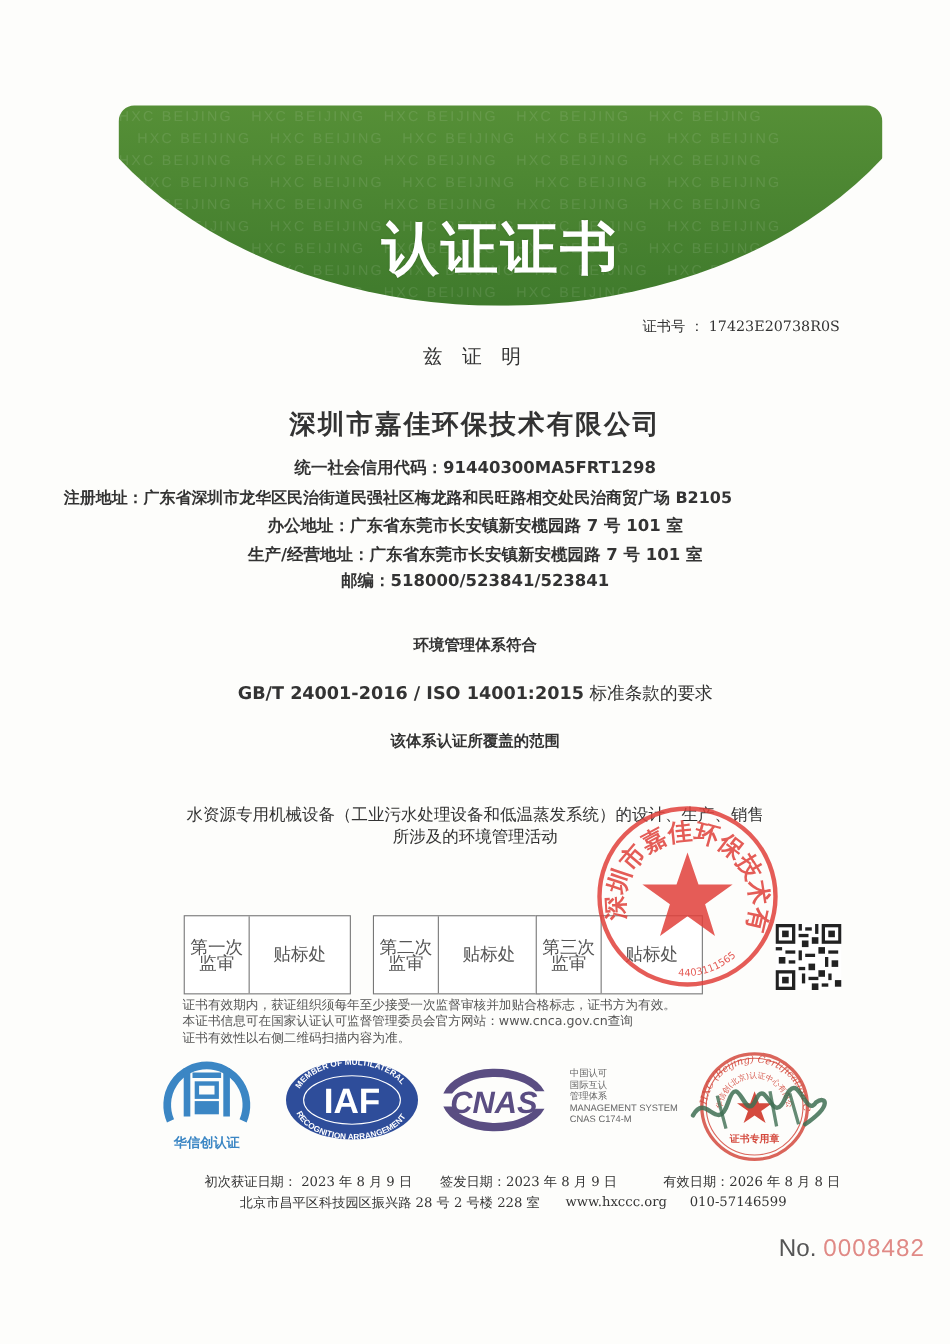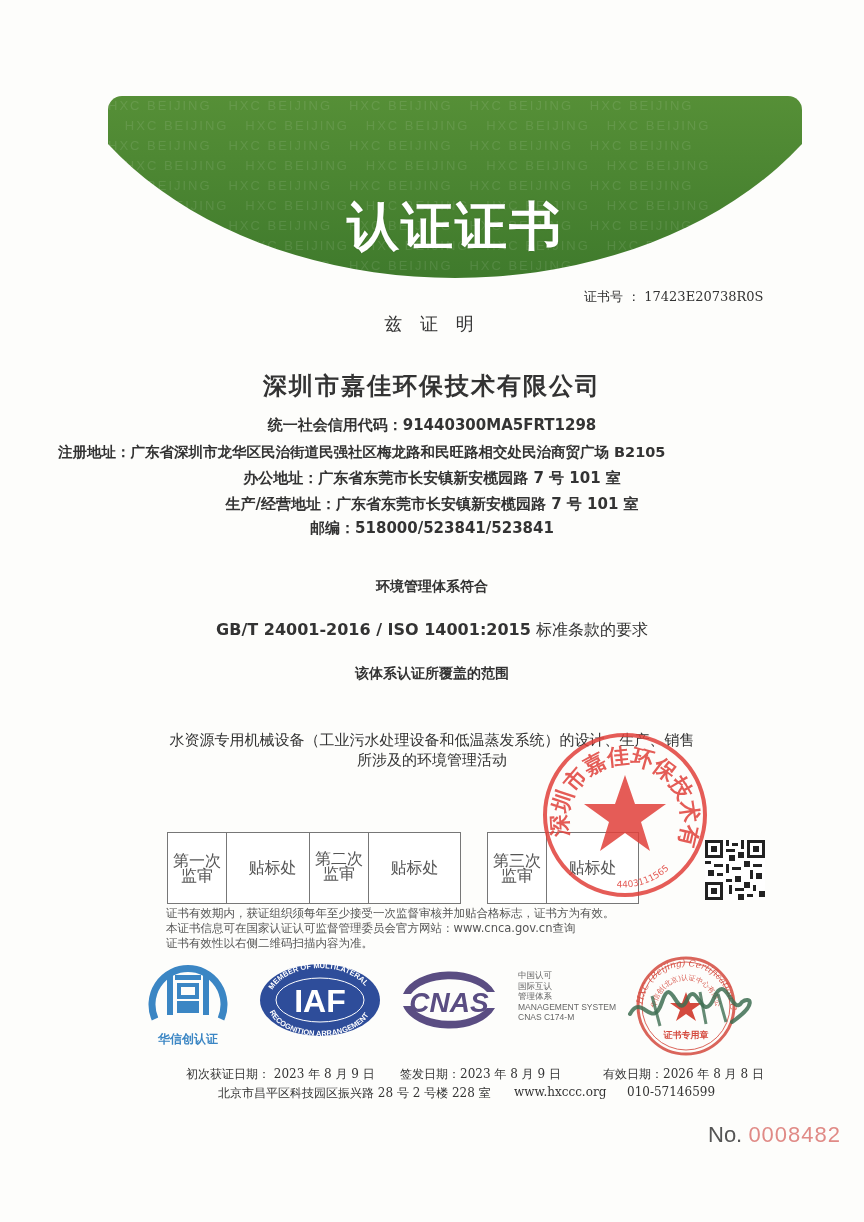--- a/index.html
+++ b/index.html
@@ -80,21 +80,21 @@
 <div class="center std" style="top:665px; font-size:14px; font-weight:bold;">该体系认证所覆盖的范围</div>
 <div class="center std" style="top:731px; font-size:15px;">水资源专用机械设备（工业污水处理设备和低温蒸发系统）的设计、生产、销售</div>
 <div class="center std" style="top:751px; font-size:15px;">所涉及的环境管理活动</div>
 
 <div class="boxes">
   <div class="box" style="left:0; width:150px;">
     <div class="c1">第一次
 监审</div>
     <div class="c2">贴标处</div>
   </div>
-  <div class="box" style="left:142px; width:150px;font-family:Liberation Mono, monospace;">
+  <div class="box" style="left:172px; width:150px;">
     <div class="c1">第二次
 监审</div>
     <div class="c2">贴标处</div>
   </div>
   <div class="box" style="left:320px; width:150px;">
     <div class="c1">第三次
 监审</div>
     <div class="c2">贴标处</div>
   </div>
 </div>

